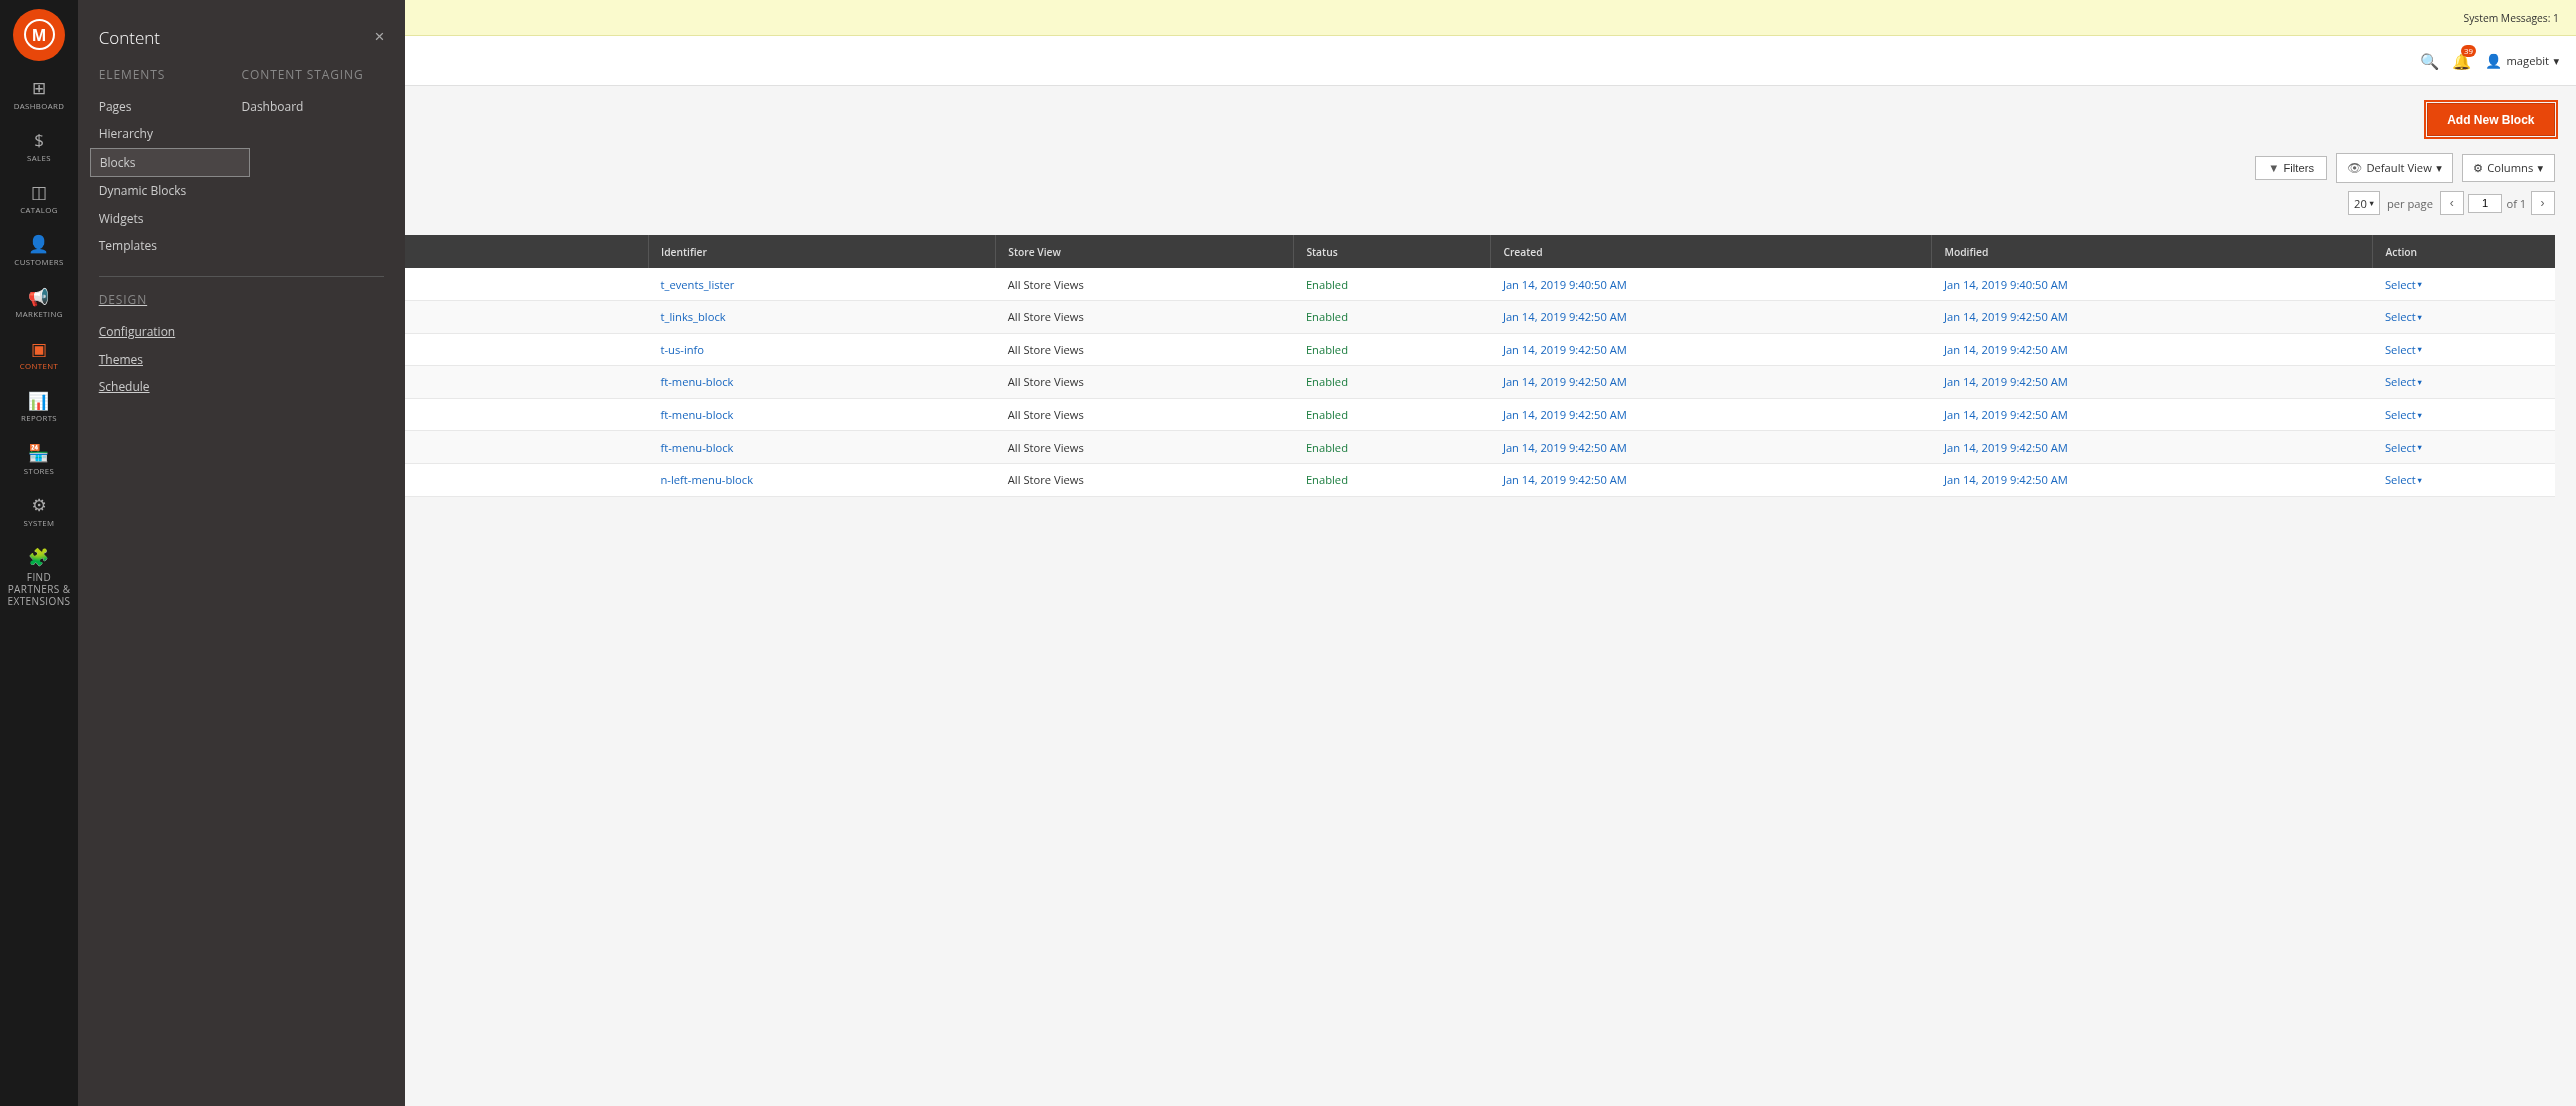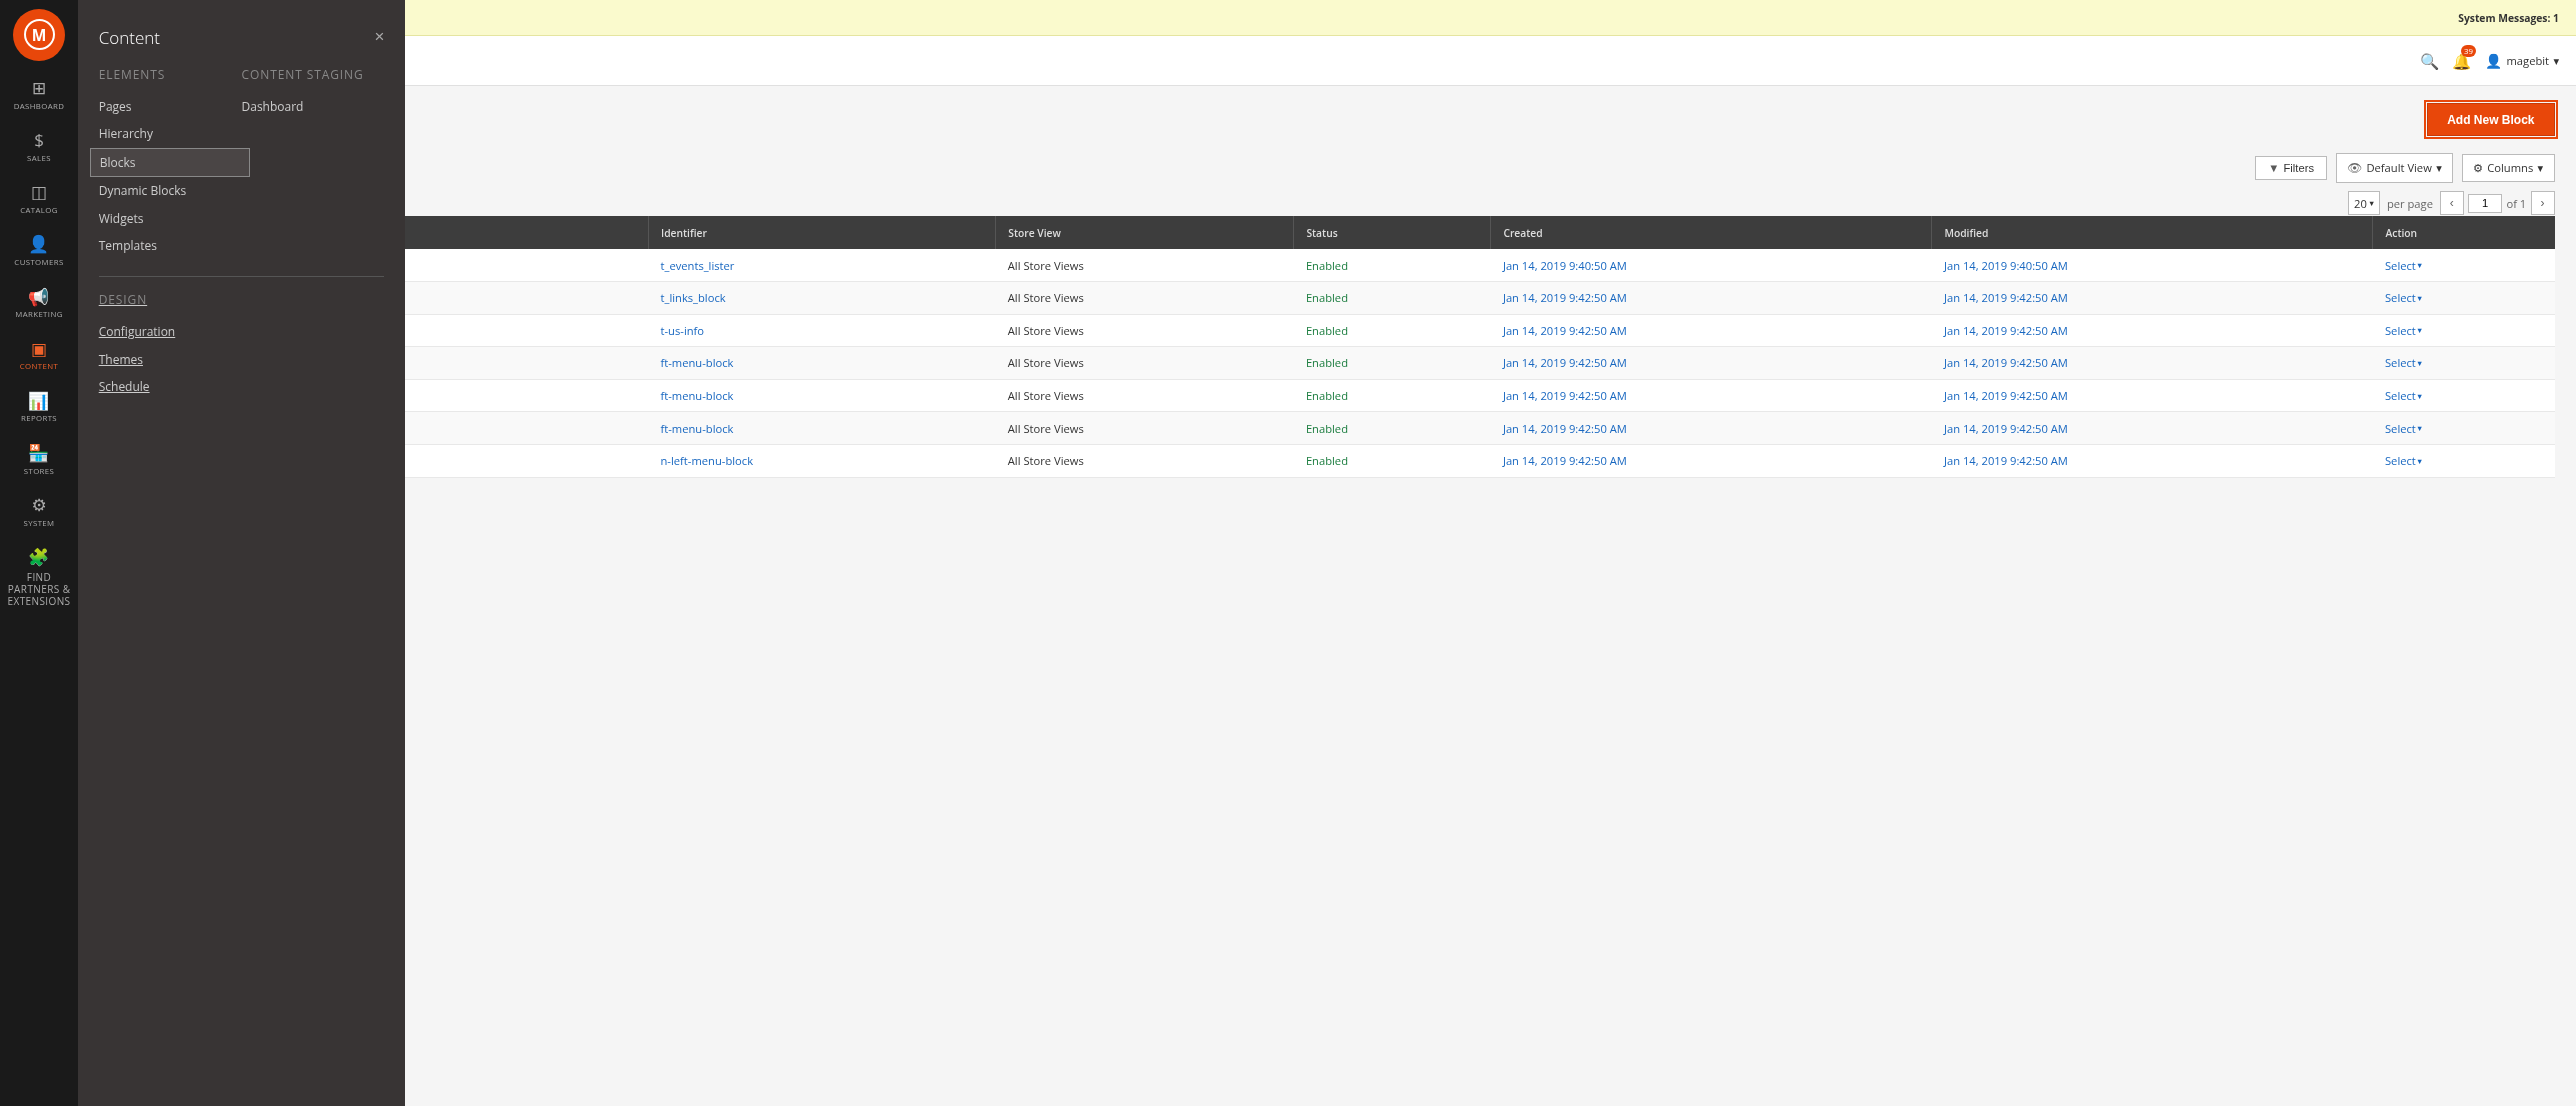--- a/index.html
+++ b/index.html
@@ -119,21 +119,21 @@
     .view-eye { font-size: 12px; color: #666; }
     .columns-btn {
       display: flex; align-items: center; gap: 4.3px;
       border: 0.9px solid #bbb; background: white; padding: 5.2px 10.3px;
       font-size: 11.2px; cursor: pointer; color: #333;
     }
 
     
     .pagination-row {
       display: flex; justify-content: flex-end; align-items: center;
-      gap: 6.9px; margin-bottom: 1px;
+      gap: 6.9px; margin-bottom: 20px;
     }
     .per-page-select {
       border: 0.9px solid #bbb; padding: 3.4px 5.2px; font-size: 11.2px;
       display: flex; align-items: center; gap: 2.6px; background: white;
     }
     .per-page-label { font-size: 11.2px; color: #666; }
     .page-nav { display: flex; align-items: center; gap: 4.3px; }
     .page-nav-btn {
       border: 0.9px solid #bbb; background: white; width: 24px; height: 24px;
       display: flex; align-items: center; justify-content: center;
@@ -257,21 +257,21 @@
     <div class="sidebar-item">
       <span class="icon">🧩</span>
       <span class="label" style="font-size:10px;">FIND PARTNERS &amp; EXTENSIONS</span>
     </div>
   </div>
 
   <div class="main-area">
 
     <div class="system-message-bar">
       <span>running.</span>
-      <span class="system-messages-link" style="cursor:pointer;font-weight:bold;">System Messages: 1</span>
+      <span class="system-messages-link" style="cursor:pointer;">System Messages: 1</span>
     </div>
 
     <div class="top-header">
       <span class="header-search">🔍</span>
       <div class="header-notif">
         <span>🔔</span>
         <span class="notif-badge">39</span>
       </div>
       <div class="header-user">
         <span class="user-avatar">👤</span>

